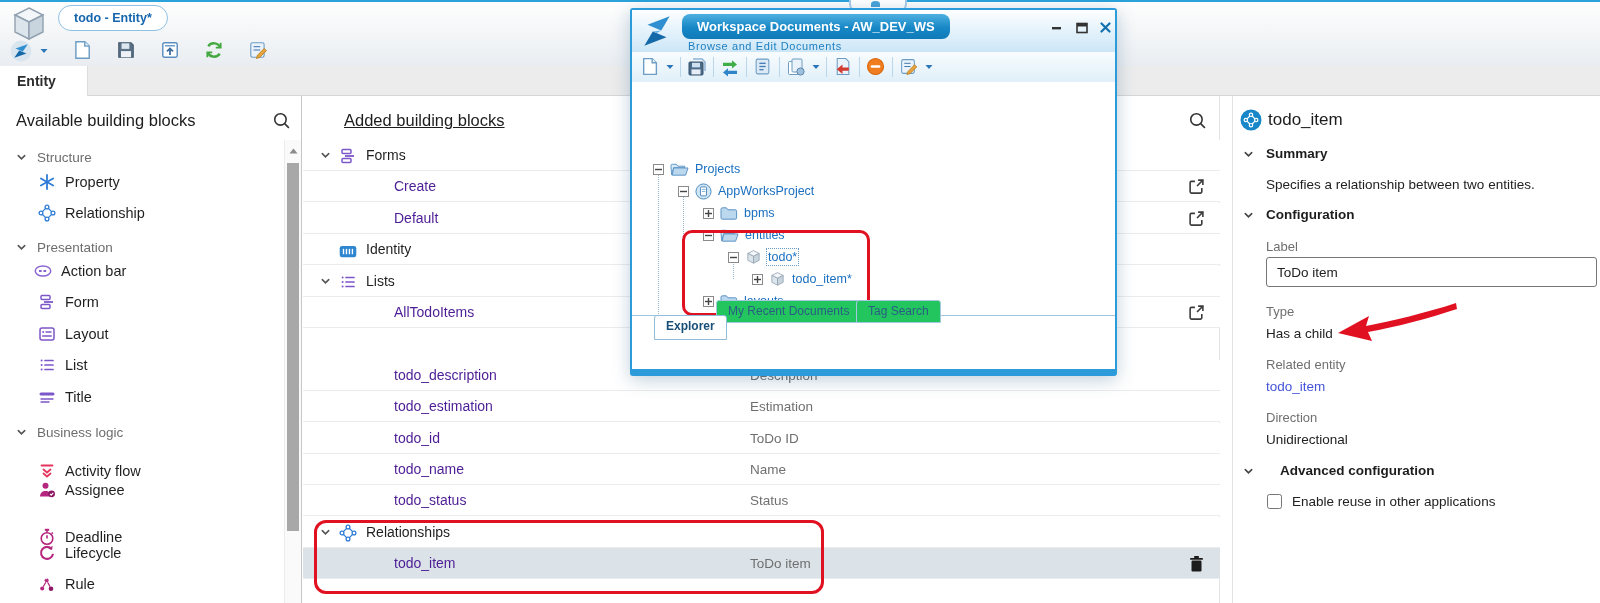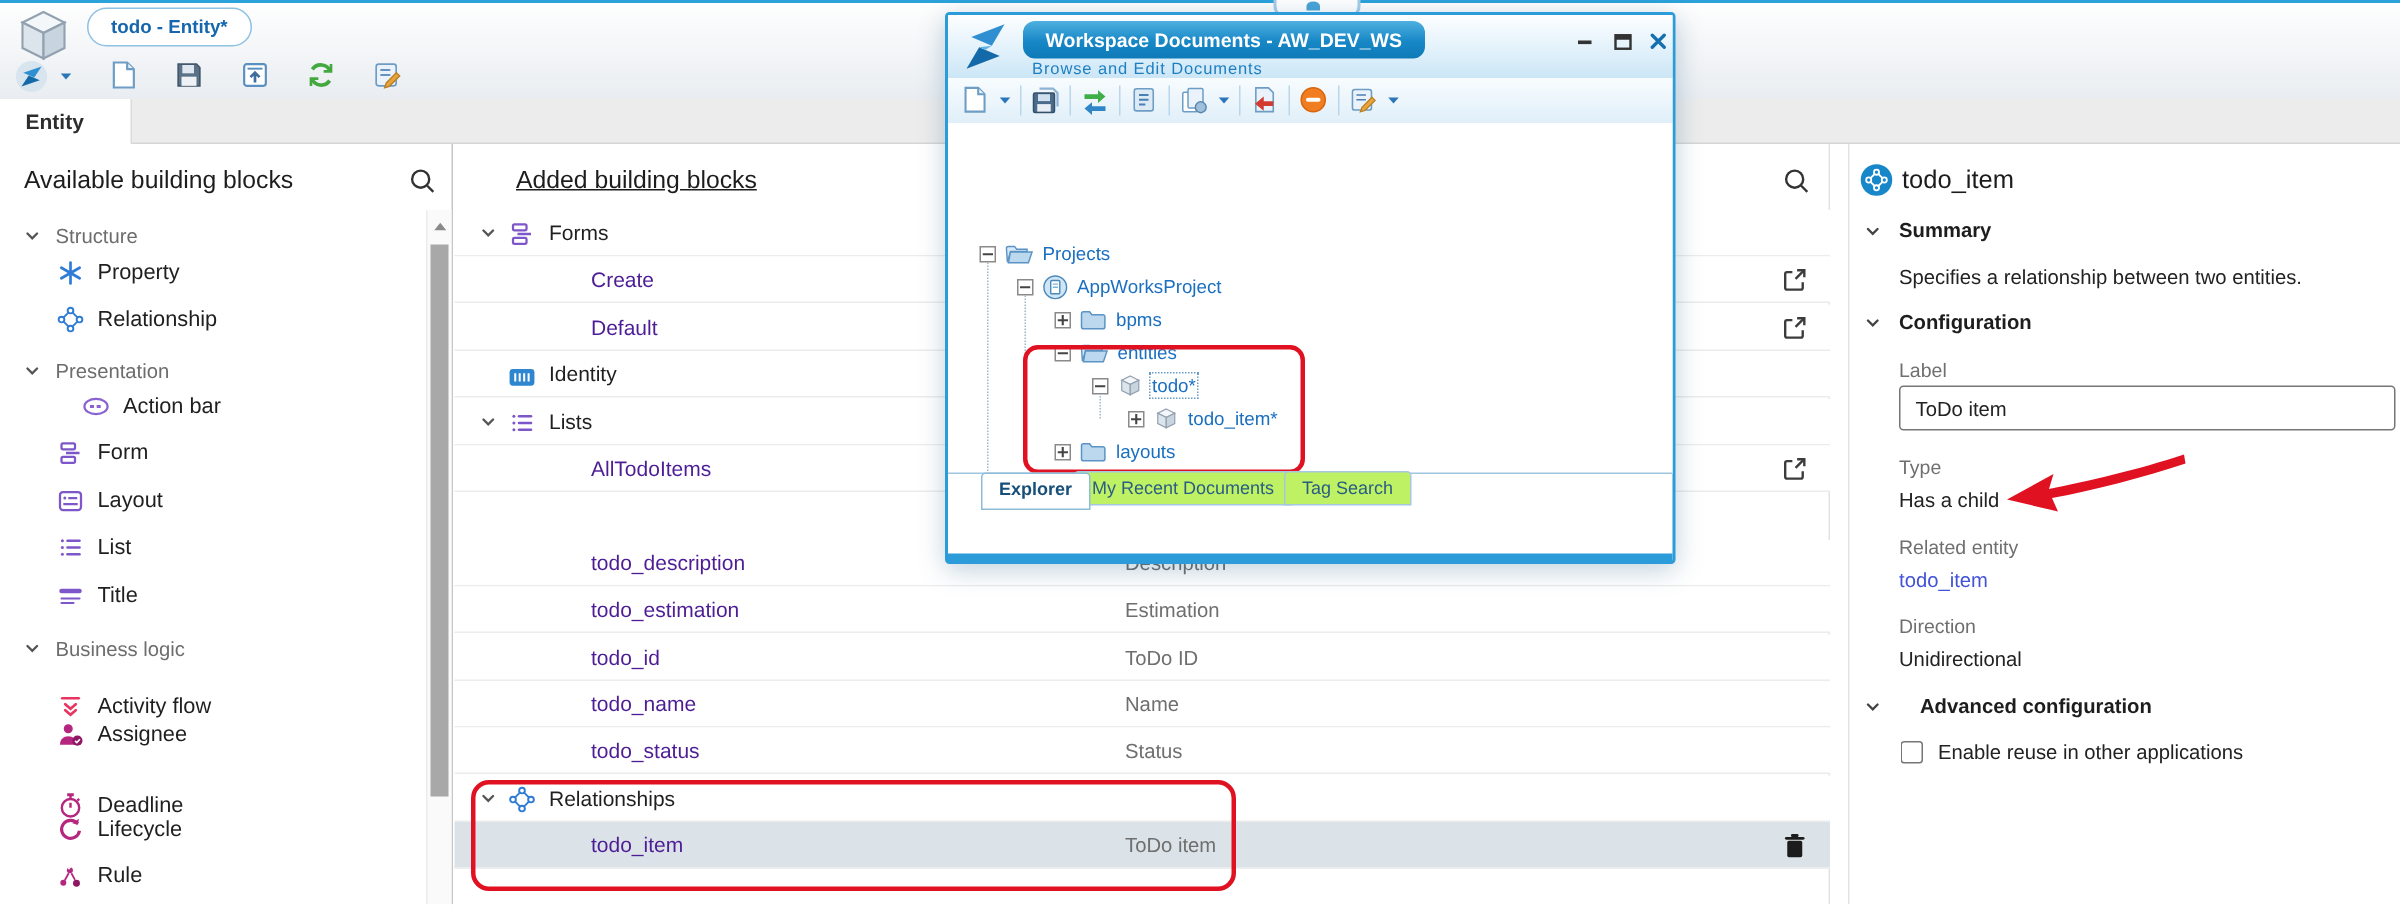--- a/index.html
+++ b/index.html
@@ -57,22 +57,22 @@
     display:flex;align-items:center;padding-left:8px;box-sizing:border-box;gap:6px;}
   .pp-sep{width:1px;height:20px;background:#b9d6ea;}
   .pp-ic{width:20px;height:20px;cursor:pointer;}
   .caret{width:8px;height:6px;cursor:pointer;}
   #pp-content{left:0;top:72px;width:483px;height:234px;background:#fff;border-bottom:1px solid #9fc6e0;box-sizing:border-box;overflow:hidden;}
   .t-row{position:absolute;height:20px;display:flex;align-items:center;gap:6px;}
   .t-lbl{font-size:12.5px;color:#1a6fc0;cursor:pointer;white-space:nowrap;}
   .t-lbl.cursel{outline:1px dotted #6b9cc4;outline-offset:1px;}
   .pmbox{width:11px;height:11px;border:1px solid #8a8a8a;background:#fff;display:flex;align-items:center;justify-content:center;box-sizing:border-box;cursor:pointer;}
   .dot-v{position:absolute;border-left:1px dotted #9bb7cc;width:0;}
-  .pp-tab{position:absolute;top:304px;height:21px;line-height:21px;padding:0 11px;font-size:12px;cursor:pointer;
-    border:1px solid #a5c8e0;background:#bef264;color:#2b5d84;border-radius:3px 3px 0 0;}
+  .pp-tab{position:absolute;top:290px;height:21px;line-height:21px;padding:0 11px;font-size:12px;cursor:pointer;
+    border:1px solid #a5c8e0;background:#22c55e;color:#2b5d84;border-radius:3px 3px 0 0;}
   .pp-tab.active{background:#fff;border-color:#8fbcd9;color:#174f78;font-weight:bold;top:305px;height:23px;z-index:3;}
   #pp-bottom{left:0;bottom:0;width:483px;height:5px;background:#2b9cd9;}
 
   
   #inspector{left:1232px;top:96px;width:368px;height:507px;background:#fff;border-left:1px solid #e3e3e3;box-sizing:border-box;}
   .ins-label{font-size:13px;color:#6f6f6f;}
   .ins-value{font-size:13.5px;color:#222;}
   .ins-head{font-size:13.5px;font-weight:bold;color:#1d1d1d;}
   #ins-input{left:1266px;top:257px;width:331px;height:30px;border:1px solid #767676;border-radius:3px;
     font-family:"Liberation Sans",sans-serif;font-size:13.5px;color:#222;padding:0 10px;box-sizing:border-box;background:#fff;}
@@ -196,21 +196,21 @@
       </svg>
     <span class="lbl">Relationship</span>
   </div>
 
   <div class="abs sb-sec" style="left:16px;top:234px;">
     <svg class="chev" viewBox="0 0 12 12">
         <path d="M2.5 4 L6 7.5 L9.5 4" fill="none" stroke="#555" stroke-width="1.7" stroke-linecap="round"></path>
       </svg>
     <span>Presentation</span>
   </div>
-  <div class="abs sb-item" style="left:55px;top:258px;">
+  <div class="abs sb-item" style="left:34px;top:258px;">
     <svg class="ic18" viewBox="0 0 20 16">
         <ellipse cx="10" cy="8" rx="8.6" ry="5.6" fill="none" stroke="#8a63d2" stroke-width="1.6"></ellipse>
         <line x1="5.5" y1="8" x2="14.5" y2="8" stroke="#8a63d2" stroke-width="2.4" stroke-dasharray="3 2"></line>
       </svg>
     <span class="lbl">Action bar</span>
   </div>
   <div class="abs sb-item" style="left:38px;top:289px;">
     <svg class="ic18" viewBox="0 0 18 18" fill="none" stroke="#7d57c9" stroke-width="1.5">
         <rect x="3" y="2.5" width="9" height="4" rx="1"></rect>
         <line x1="6" y1="9" x2="15" y2="9" stroke-width="1.8"></line>

